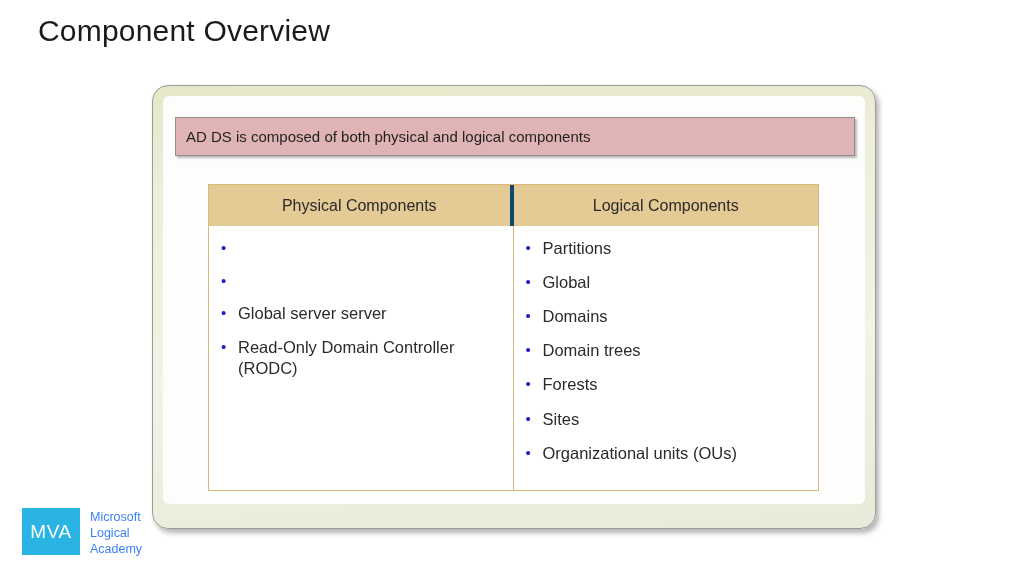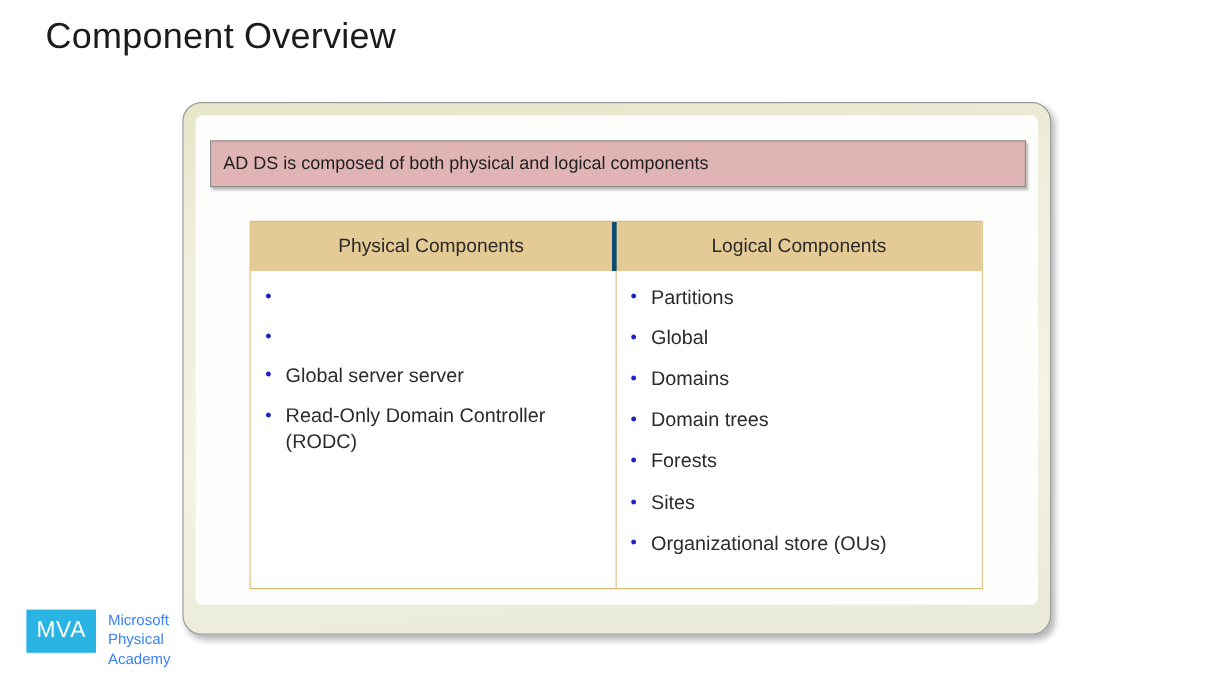--- a/index.html
+++ b/index.html
@@ -147,21 +147,21 @@
   
   .mva-logo {
     position: absolute;
     left: 22px;
     top: 508px;
     display: flex;
     align-items: flex-start;
   }
   .mva-mark {
     width: 58px;
-    height: 36px;
+    height: 47px;
     background: #29b4e3;
     display: flex;
     align-items: center;
     justify-content: center;
     color: #ffffff;
     font-size: 19px;
     letter-spacing: 0.5px;
     font-weight: 400;
   }
   .mva-wordmark {
@@ -235,28 +235,28 @@
         <li class="bullet-item">
           <span class="bullet-dot">•</span>
           <span class="bullet-label">Forests</span>
         </li>
         <li class="bullet-item">
           <span class="bullet-dot">•</span>
           <span class="bullet-label">Sites</span>
         </li>
         <li class="bullet-item">
           <span class="bullet-dot">•</span>
-          <span class="bullet-label">Organizational store (OUs)</span>
+          <span class="bullet-label">Organizational units (OUs)</span>
         </li>
       </ul>
     </div>
 
   </div>
 </div>
 
 <div class="mva-logo">
   <div class="mva-mark">MVA</div>
   <div class="mva-wordmark">
     <div>Microsoft</div>
-    <div>Physical</div>
+    <div>Logical</div>
     <div>Academy</div>
   </div>
 </div>
 
 </body></html>

